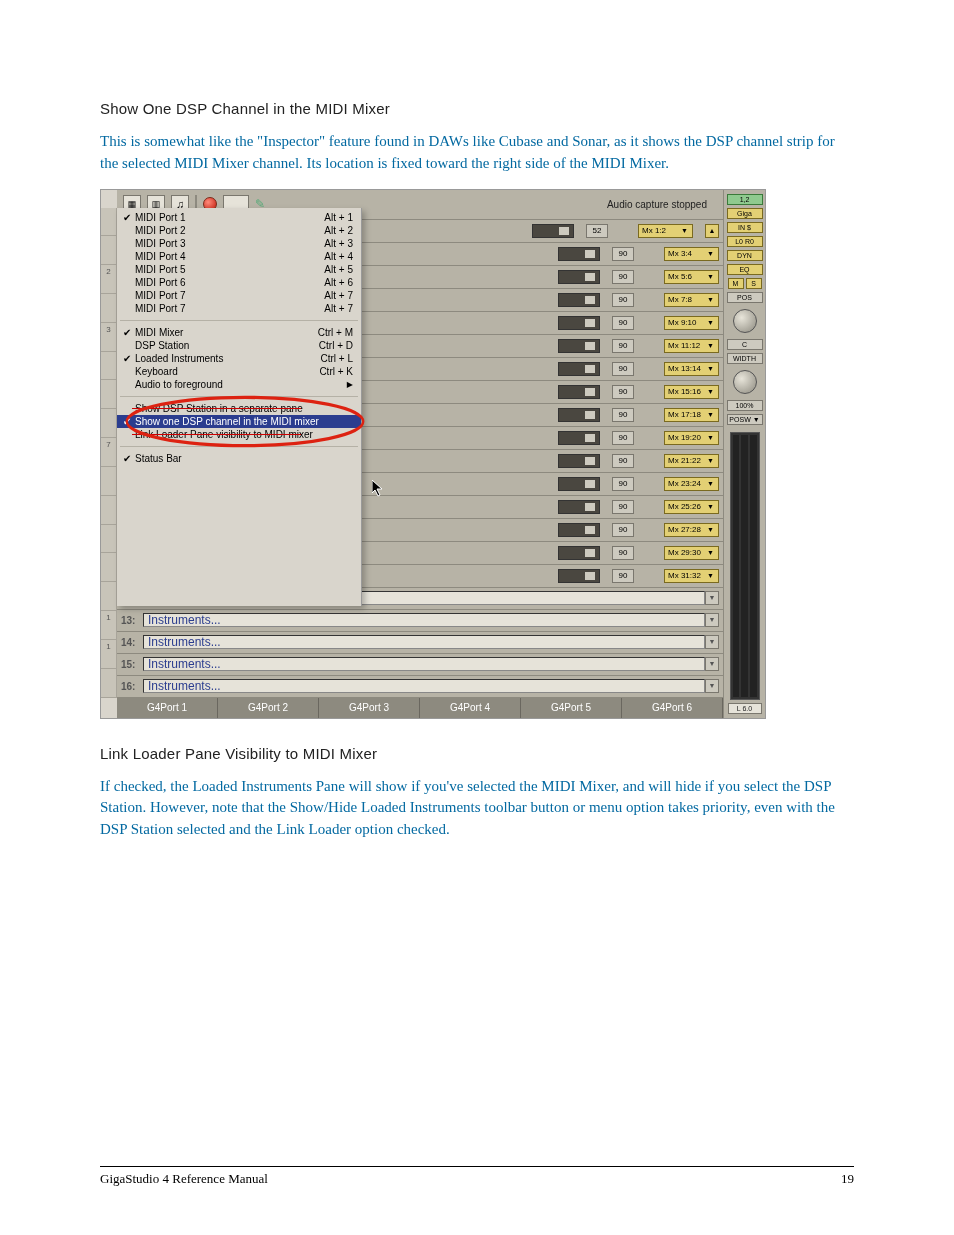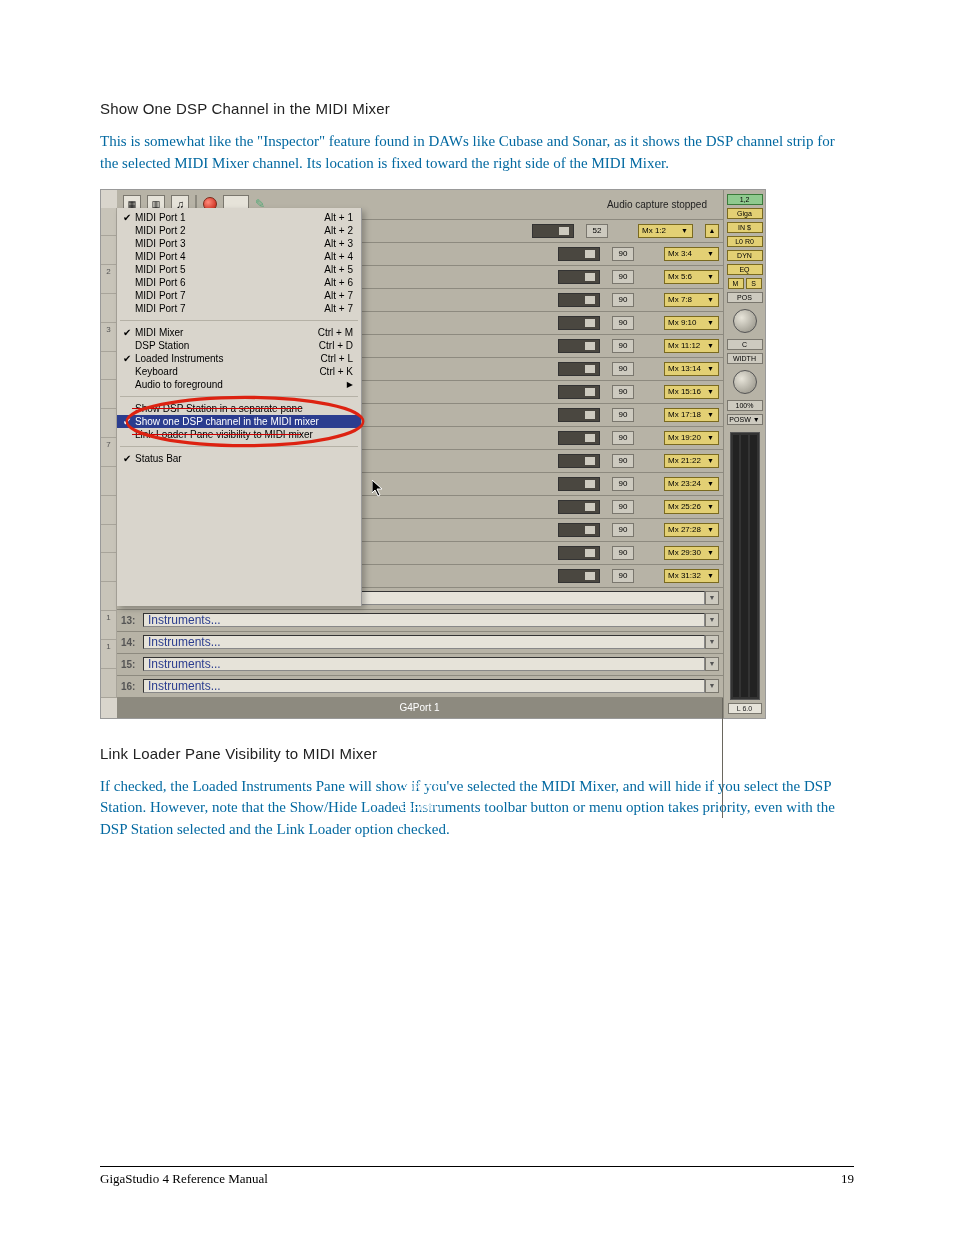--- a/index.html
+++ b/index.html
@@ -210,21 +210,20 @@
   .instr-row .field {
     flex: 1; height: 14px; background: #e6e3d9; border: 1px inset #888;
     padding: 0 4px; color: #2b3d8f; line-height: 12px; font-size: 12px;
   }
   .instr-row .dd { width: 14px; height: 14px; background: #cdcabf; border: 1px solid #7a776e;
     text-align: center; font-size: 7px; line-height: 12px; }
   .footer-tabs {
     display: flex;
     background: #8d8a7f;
     height: 20px;
-    flex-direction: column;
   }
   .footer-tabs .tab {
     flex: 1;
     color: #fff;
     font-size: 10px;
     text-align: center;
     line-height: 20px;
     border-right: 1px solid #6a675f;
   }
   .right-panel {

